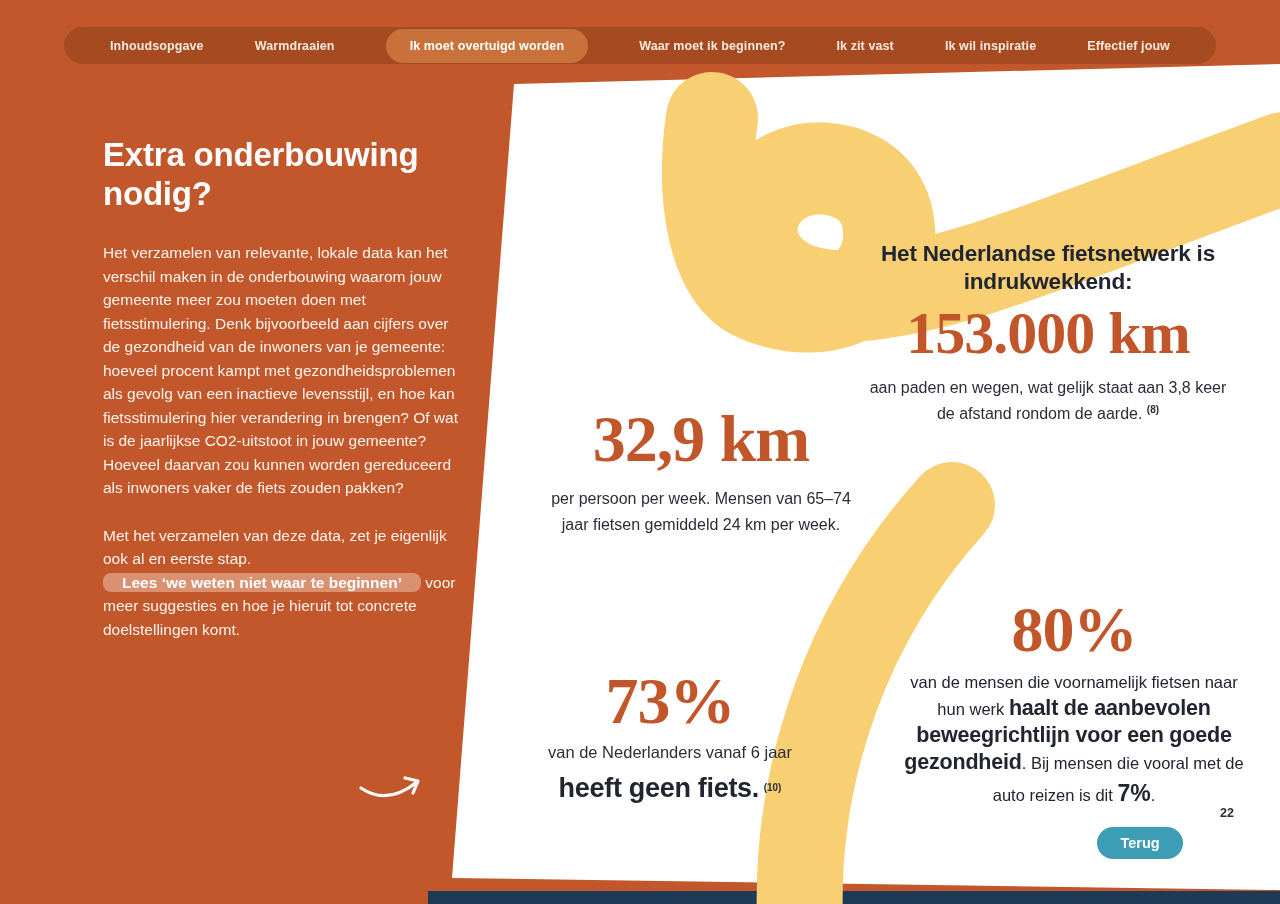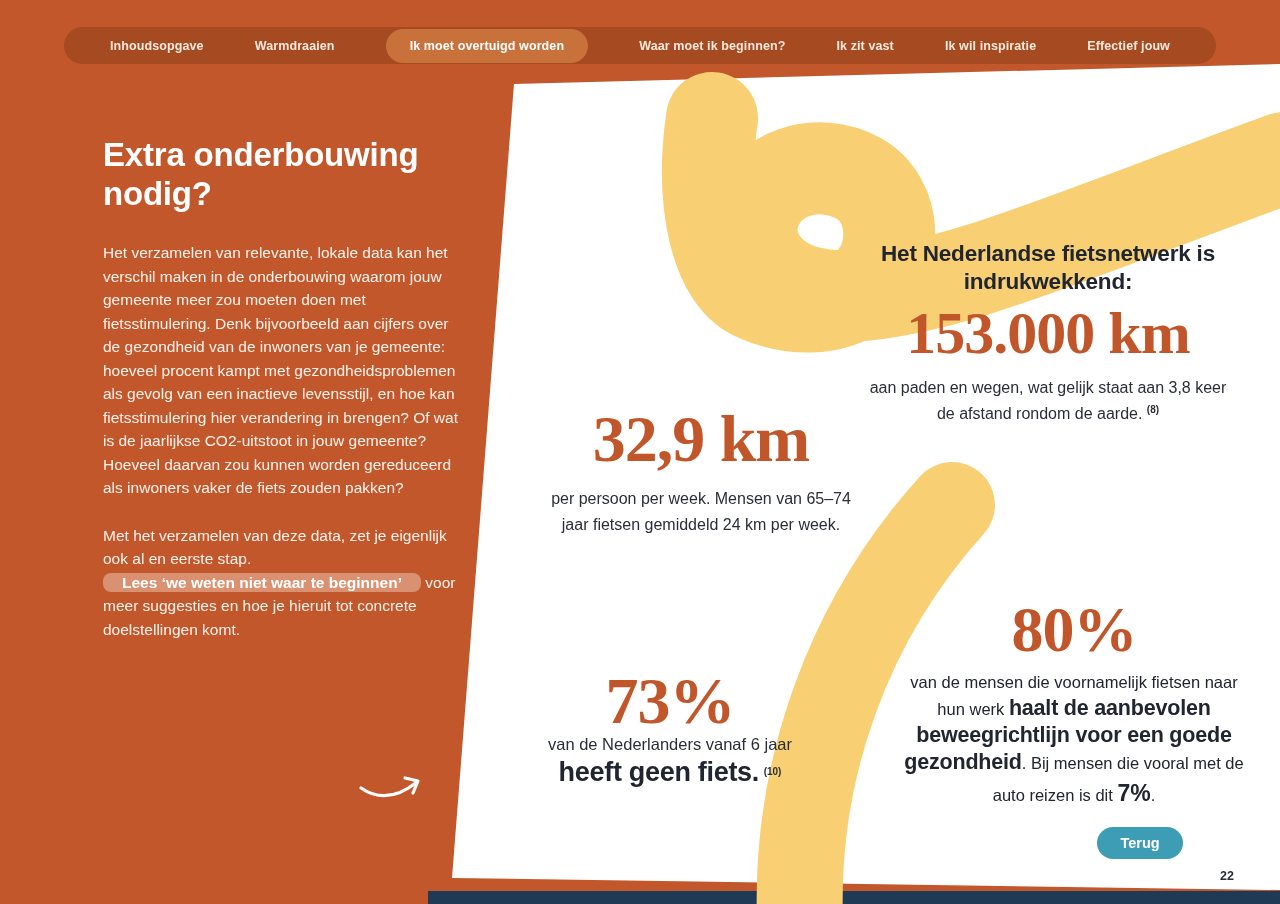--- a/index.html
+++ b/index.html
@@ -73,38 +73,38 @@
   .stat-network .value { font-size:60px; line-height:1.05; margin-top:6px; }
   .stat-network .cap   { font-size:16px; line-height:1.6; margin-top:10px; }
 
   .stat-youth { left:538px; top:396px; width:326px; }
   .stat-youth .head  { font-size:27px; line-height:1.23; }
   .stat-youth .value { font-size:66px; line-height:1.0; margin-top:10px; }
   .stat-youth .cap   { font-size:16px; line-height:1.65; margin-top:14px; }
 
   .stat-nobike { left:505px; top:668px; width:330px; }
   .stat-nobike .value { font-size:66px; line-height:1.0; }
-  .stat-nobike .cap   { font-size:16.5px; line-height:1.3; }
+  .stat-nobike .cap   { font-size:16.5px; line-height:1.3; margin-top:8px; }
   .stat-nobike .bigbold { font-size:27px; font-weight:bold; letter-spacing:-.3px; color:#21252f; }
 
   .stat-health { left:902px; top:598px; width:344px; }
   .stat-health .value { font-size:64px; line-height:1.0; }
   .stat-health p { font-size:16.5px; font-weight:500; line-height:1.52; margin-top:8px; color:#21252f; }
   .stat-health .bigbold { font-size:21.5px; font-weight:800; line-height:1.25; letter-spacing:-.2px; }
   .stat-health .pct { font-size:23px; font-weight:800; }
 
   
   .back-btn {
     position:absolute; left:1097px; top:827px; width:86px; height:32px; z-index:4;
     background:#3d9db5; border-radius:16px; border:none; cursor:pointer;
     color:#ffffff; font-family:"Liberation Sans", sans-serif;
     font-weight:bold; font-size:14.5px;
     display:flex; align-items:center; justify-content:center;
   }
-  .page-num { position:absolute; left:1220px; top:869px; z-index:4;
+  .page-num { position:absolute; left:1220px; top:806px; z-index:4;
     font-size:12.5px; font-weight:bold; color:#2a2e38; }
 </style>
 </head>
 <body>
 
 <div class="page">
 
   <div class="card"></div>
   <div class="navy-strip"></div>
 

